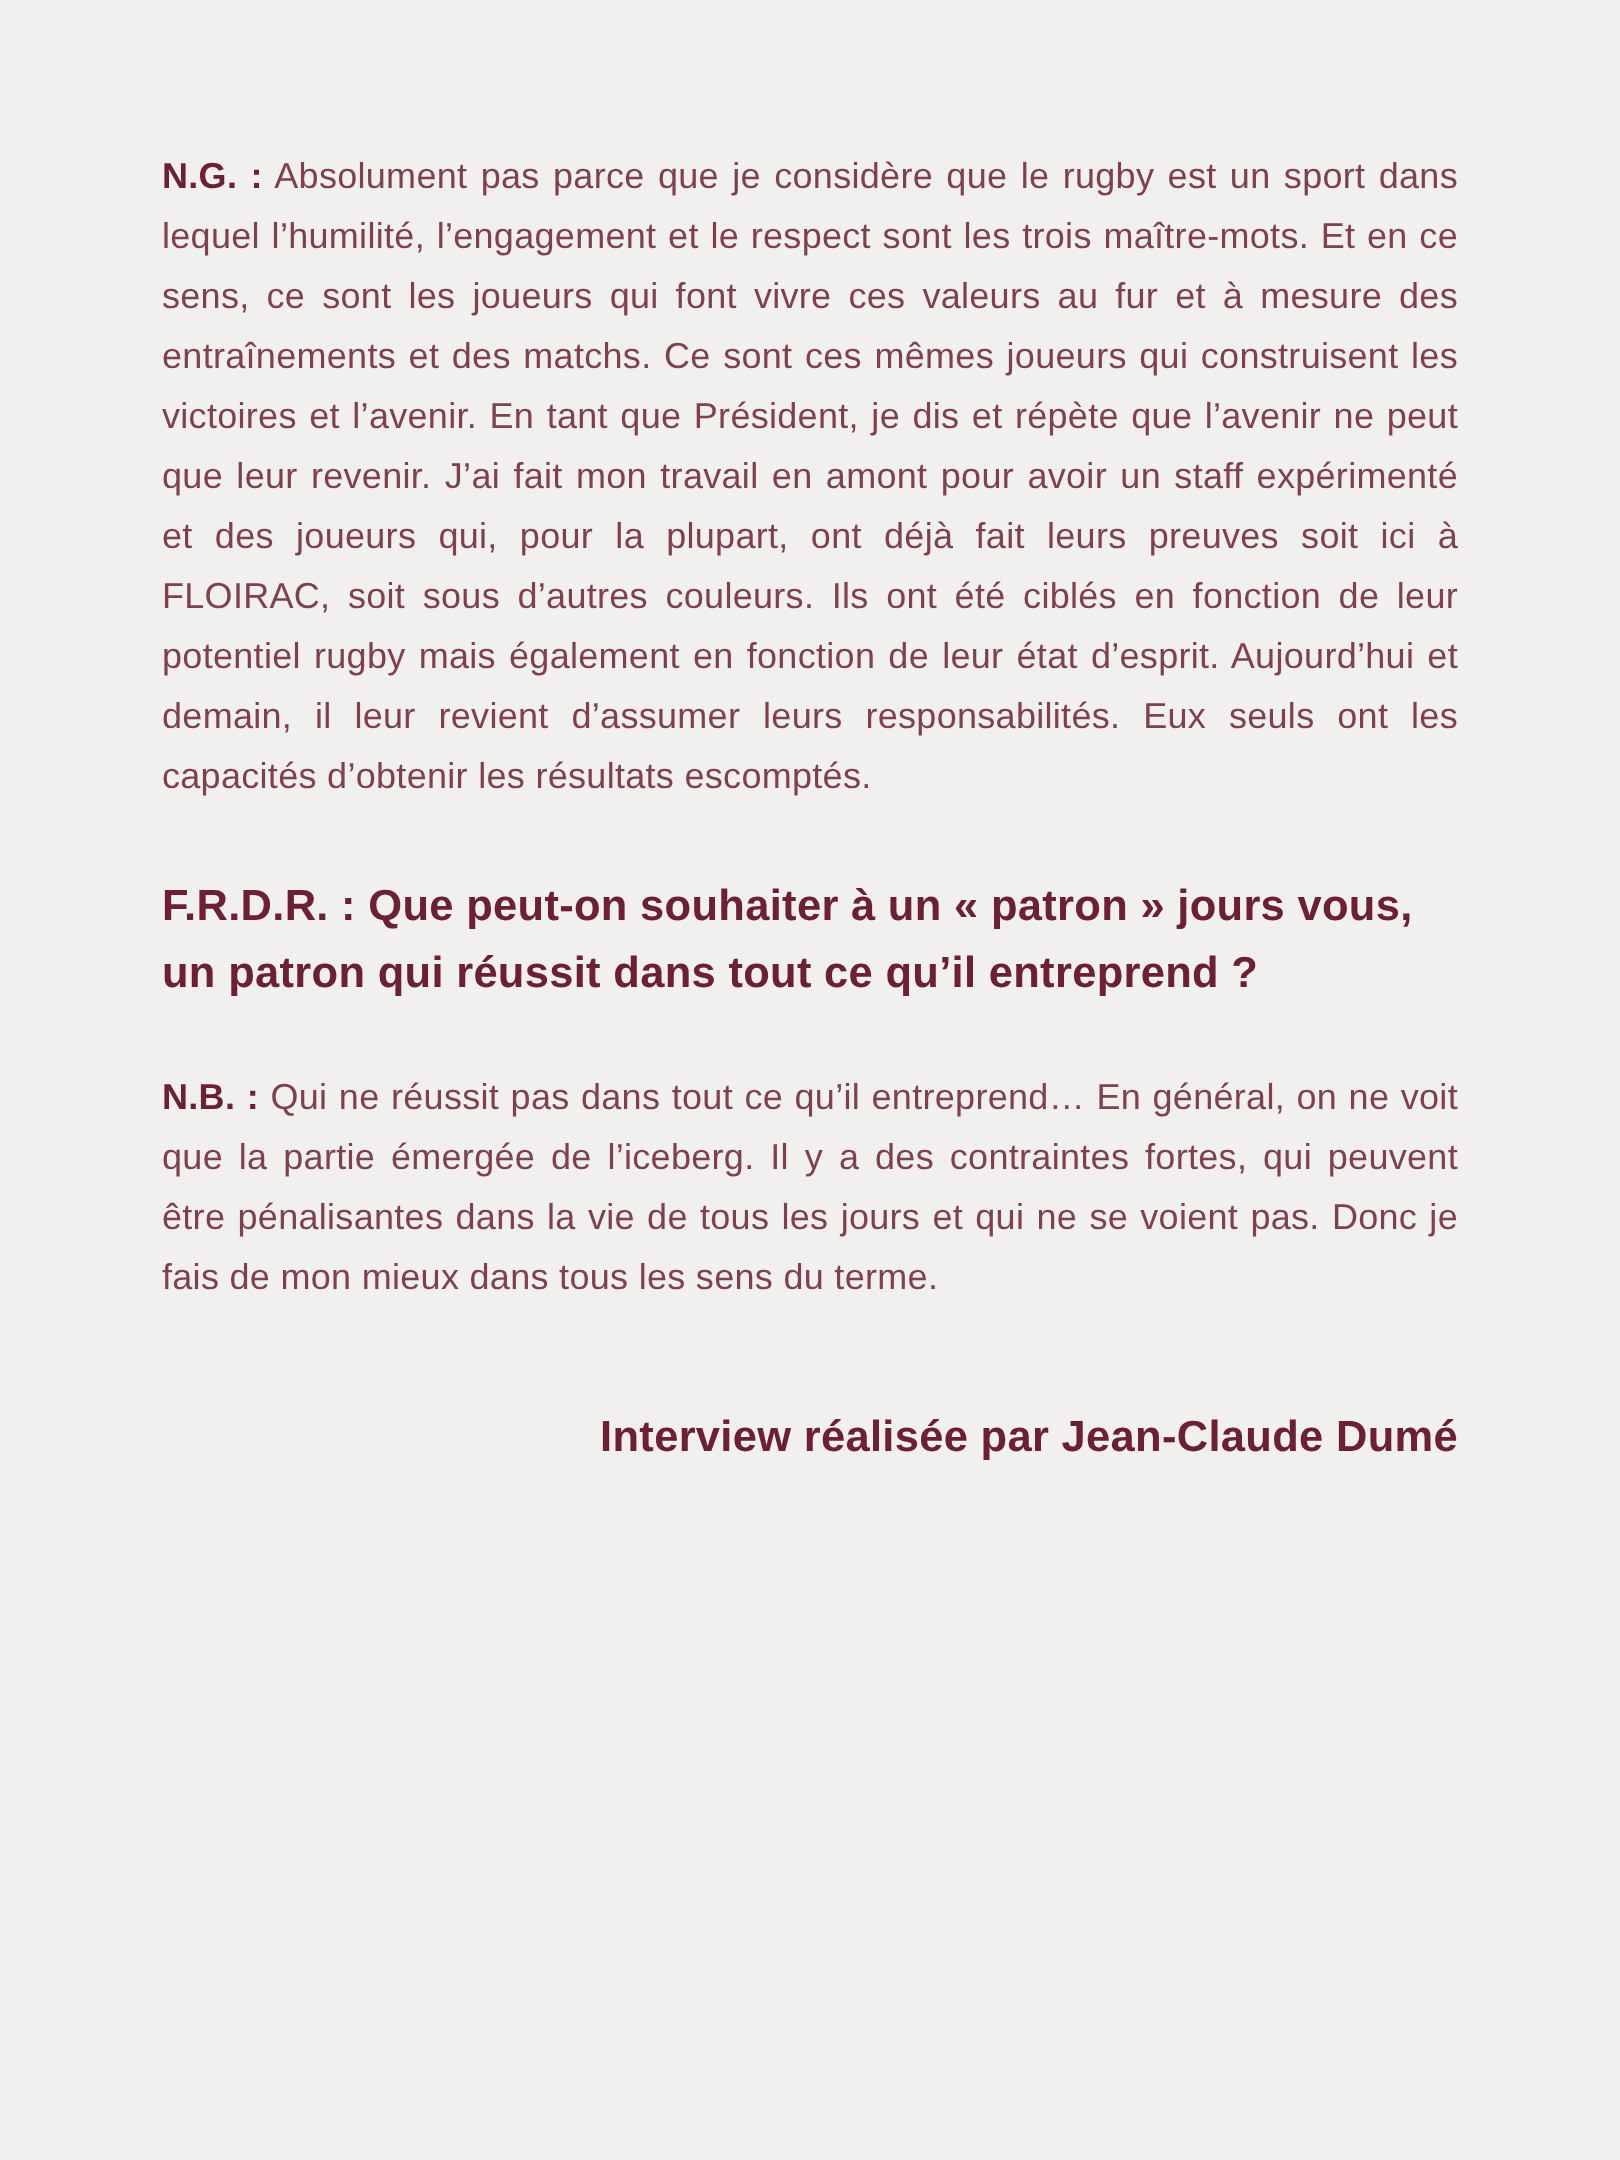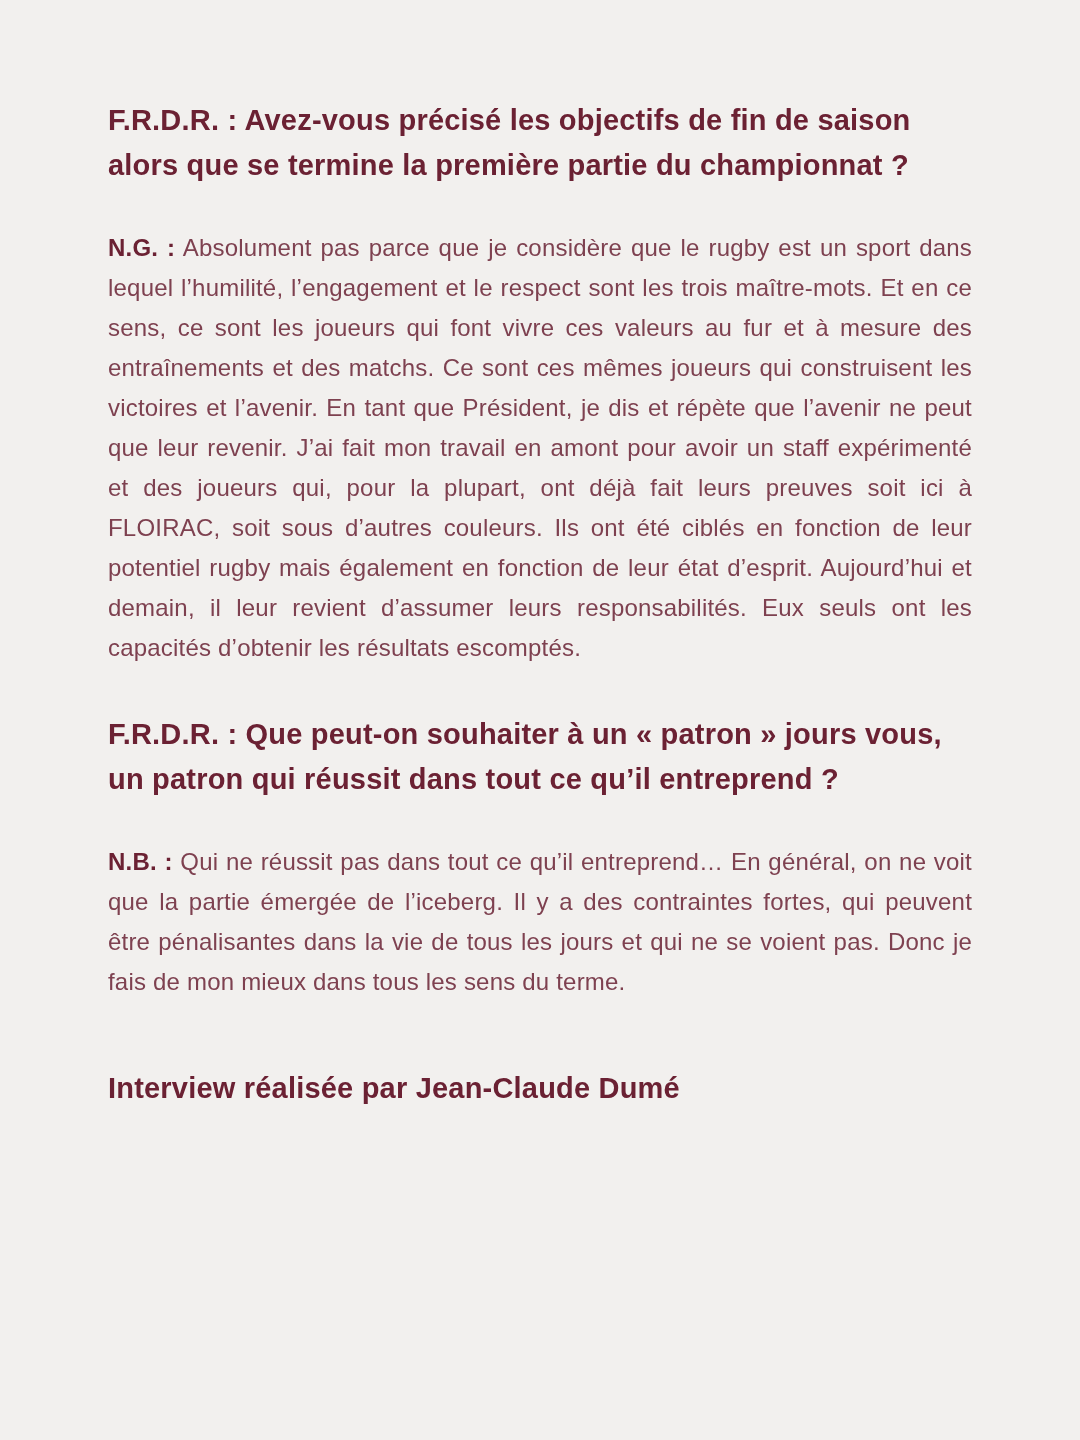--- a/index.html
+++ b/index.html
@@ -39,30 +39,29 @@
   .answer .speaker {
     font-weight: 700;
     color: var(--heading-color, #6b2133);
   }
   .byline {
     margin: 66px 0 0 0;
     font-size: 29px;
     line-height: 40px;
     font-weight: 700;
     letter-spacing: 0.2px;
-    text-align: left;
+    text-align: right;
     color: var(--heading-color, #6b2133);
   }
 </style>
 </head>
 <body style="background: rgb(242, 240, 238);">
 
 <div class="page">
 
-  <h2 class="question">F.R.D.R. : Avez-vous précisé les objectifs de fin de saison alors que se termine la première partie du championnat ?</h2>
 
   <p class="answer">
     <span class="speaker">N.G. :</span>
     <span>Absolument pas parce que je considère que le rugby est un sport dans lequel l’humilité, l’engagement et le respect sont les trois maître-mots. Et en ce sens, ce sont les joueurs qui font vivre ces valeurs au fur et à mesure des entraînements et des matchs. Ce sont ces mêmes joueurs qui construisent les victoires et l’avenir. En tant que Président, je dis et répète que l’avenir ne peut que leur revenir. J’ai fait mon travail en amont pour avoir un staff expérimenté et des joueurs qui, pour la plupart, ont déjà fait leurs preuves soit ici à FLOIRAC, soit sous d’autres couleurs. Ils ont été ciblés en fonction de leur potentiel rugby mais également en fonction de leur état d’esprit. Aujourd’hui et demain, il leur revient d’assumer leurs responsabilités. Eux seuls ont les capacités d’obtenir les résultats escomptés.</span>
   </p>
 
   <h2 class="question">F.R.D.R. : Que peut-on souhaiter à un « patron » jours vous, un patron qui réussit dans tout ce qu’il entreprend ?</h2>
 
   <p class="answer">
     <span class="speaker">N.B. :</span>

